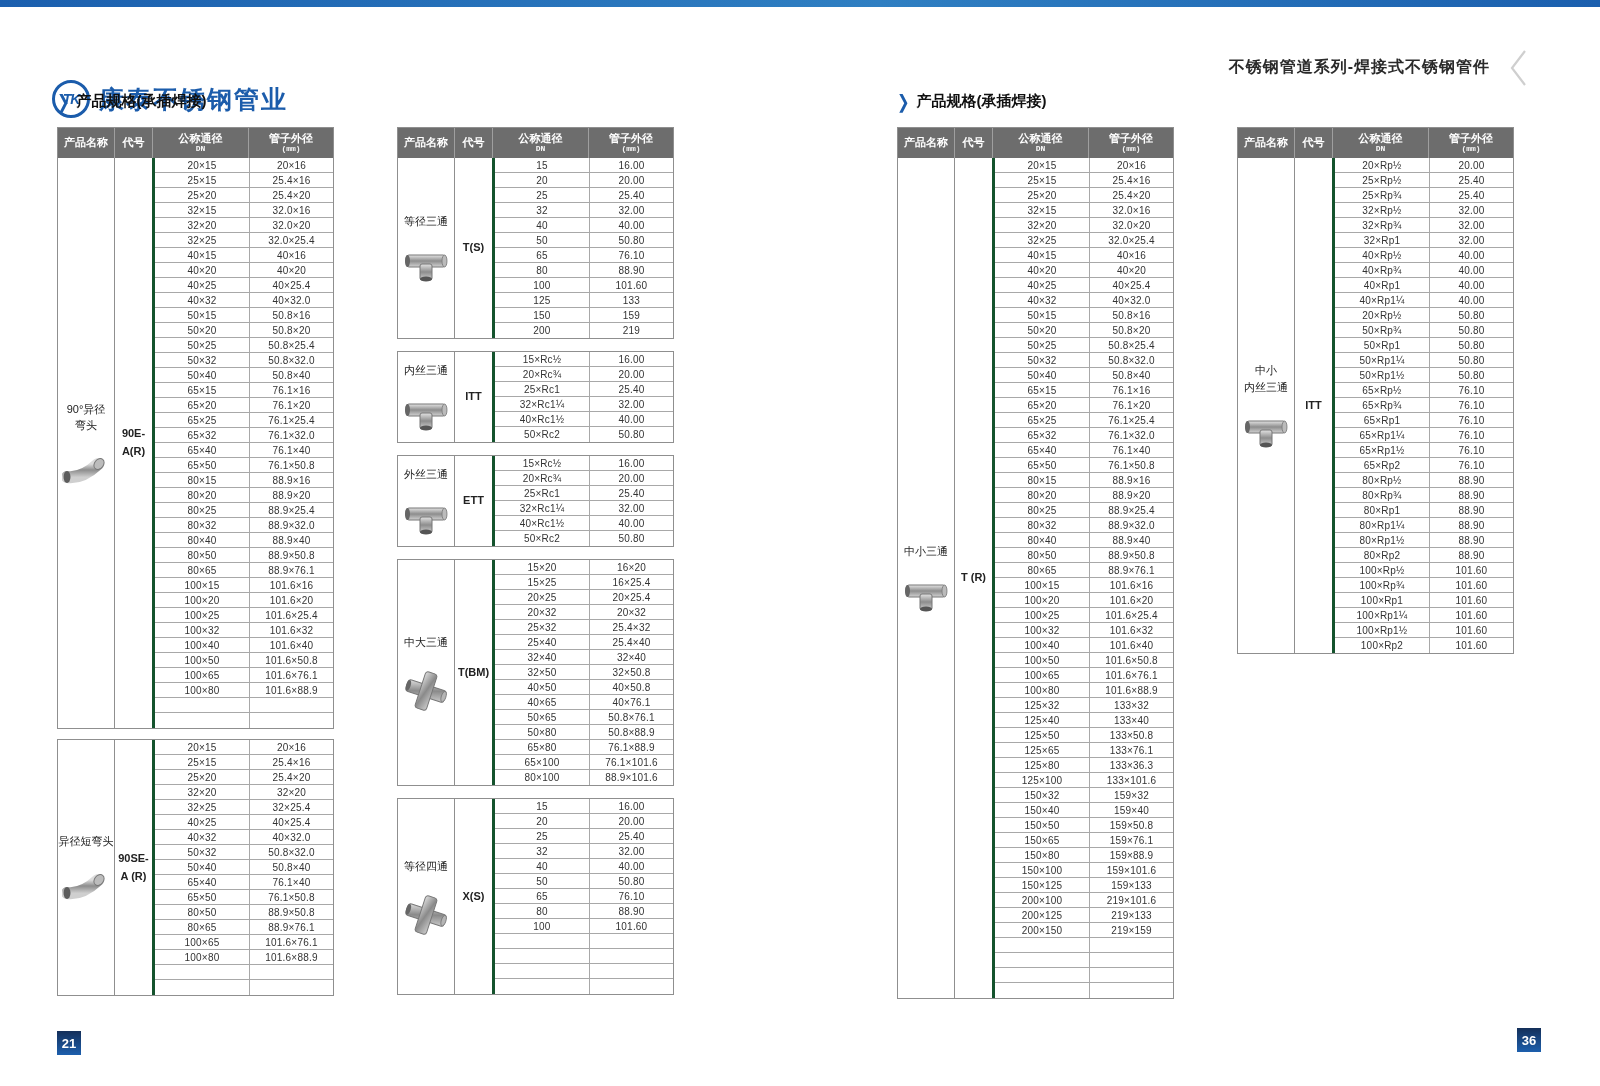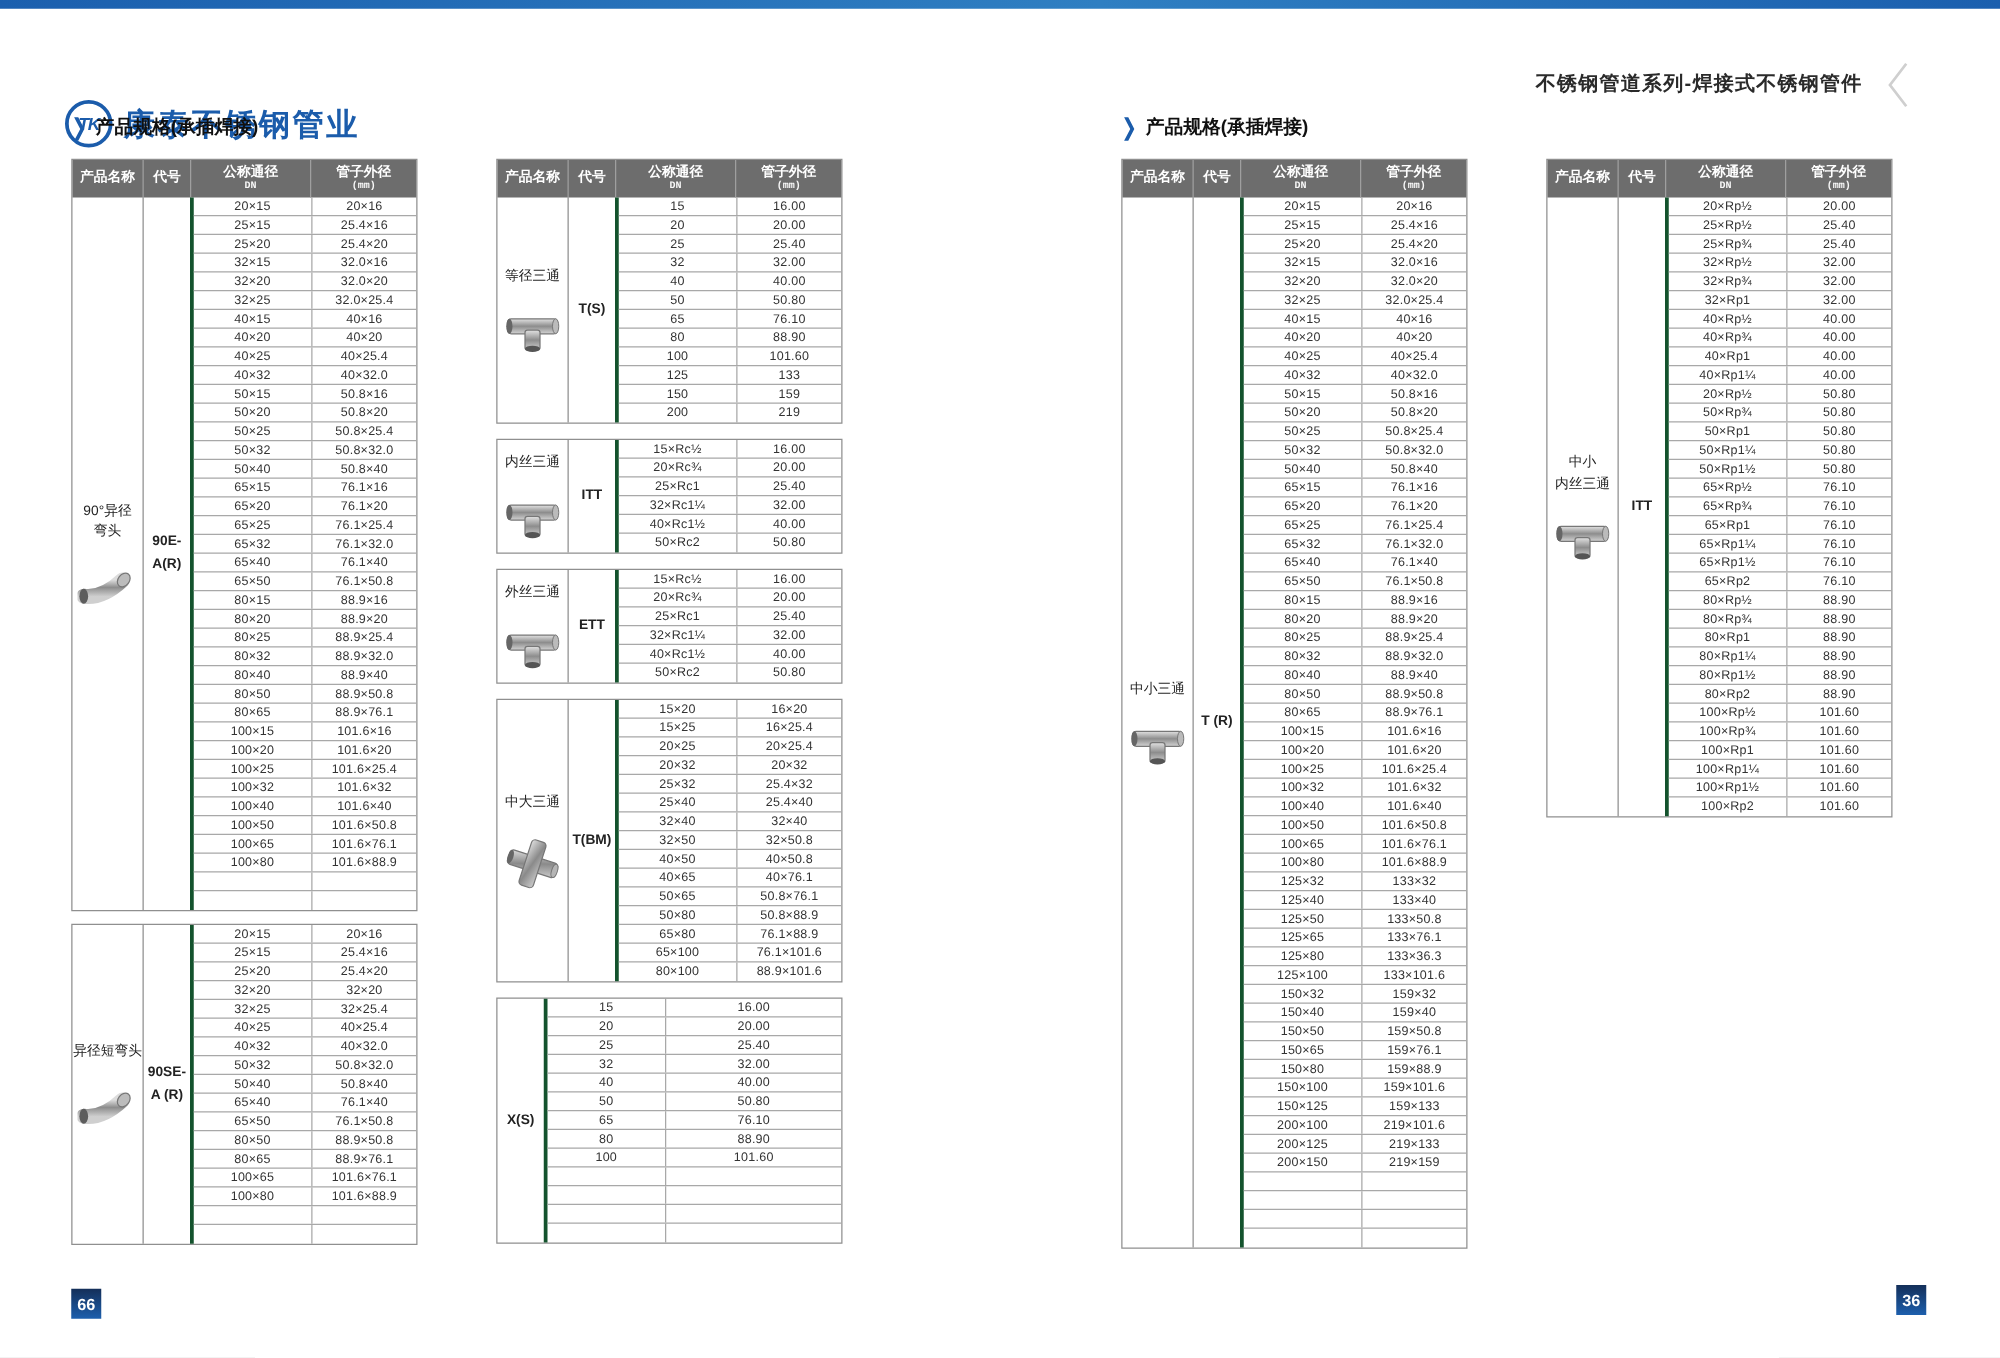--- a/index.html
+++ b/index.html
@@ -631,20 +631,38 @@
             <div class="trow">
               <div class="td dn">80×100</div>
               <div class="td od">88.9×101.6</div>
             </div>
           </div>
       </div>
     </div>
 
     <div class="spec-table gap12">
       <div class="tbody">
+        <div class="name-cell">
+          <span>等径四通</span>
+          <svg class="photo" width="44" height="40" viewBox="0 0 44 40">
+    <defs>
+                <linearGradient id="gx7" x1="0" y1="0" x2="1" y2="1">
+      <stop offset="0" stop-color="#e0e0e0"></stop>
+                  <stop offset=".5" stop-color="#8a8a8a"></stop>
+                  <stop offset="1" stop-color="#cdcdcd"></stop>
+    </linearGradient>
+              </defs>
+    <g transform="rotate(18 22 20)">
+      <rect x="2" y="14" width="40" height="12" rx="3" fill="url(#gx7)" stroke="#777" stroke-width="1"></rect>
+      <rect x="16" y="1" width="12" height="38" rx="3" fill="url(#gx7)" stroke="#777" stroke-width="1"></rect>
+      <ellipse cx="3.5" cy="20" rx="2.3" ry="5.5" fill="#666"></ellipse>
+      <ellipse cx="40.5" cy="20" rx="2.3" ry="5.5" fill="#b5b5b5" stroke="#777" stroke-width=".8"></ellipse>
+    </g>
+  </svg>
+        </div>
         <div class="code-cell">X(S)</div>
         <div class="rows">
             <div class="trow">
               <div class="td dn">15</div>
               <div class="td od">16.00</div>
             </div>
             <div class="trow">
               <div class="td dn">20</div>
               <div class="td od">20.00</div>
             </div>
@@ -1125,15 +1143,15 @@
             </div>
             <div class="trow">
               <div class="td dn">100×Rp2</div>
               <div class="td od">101.60</div>
             </div>
           </div>
       </div>
     </div>
   </div>
 
-  <div class="pagenum" id="pg-left">66</div>
+  <div class="pagenum" id="pg-left">21</div>
   <div class="pagenum" id="pg-right">36</div>
 </div>
 
 </body></html>

